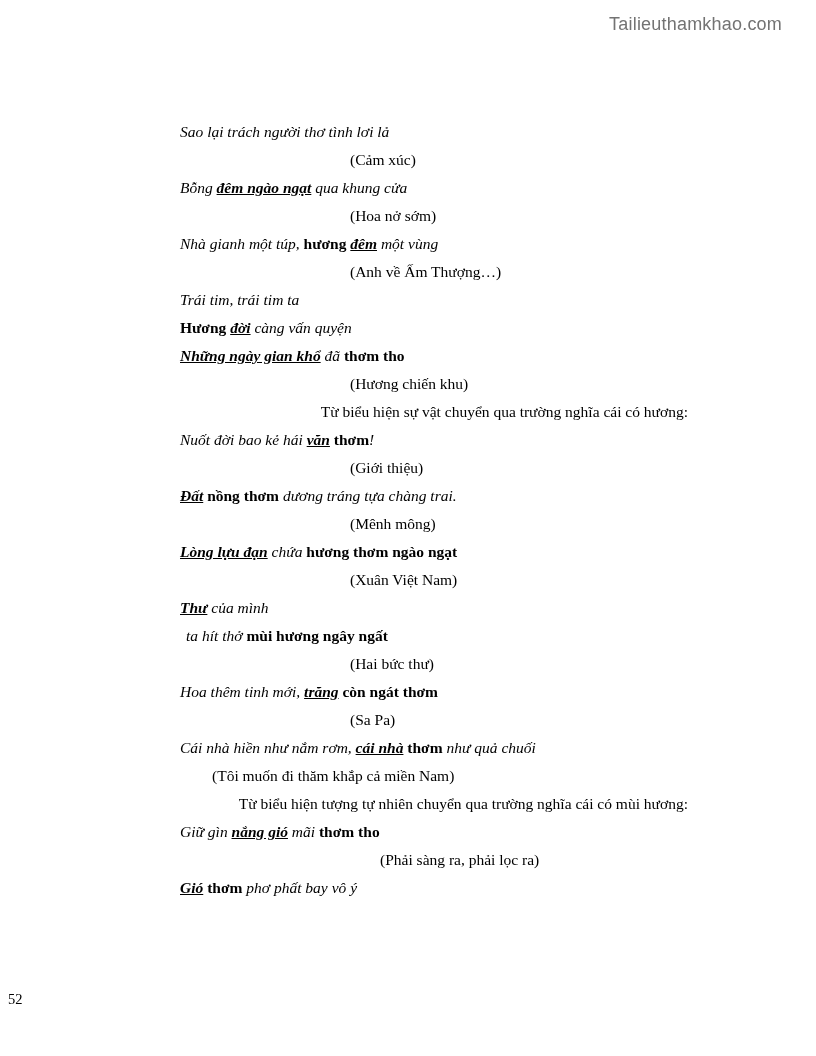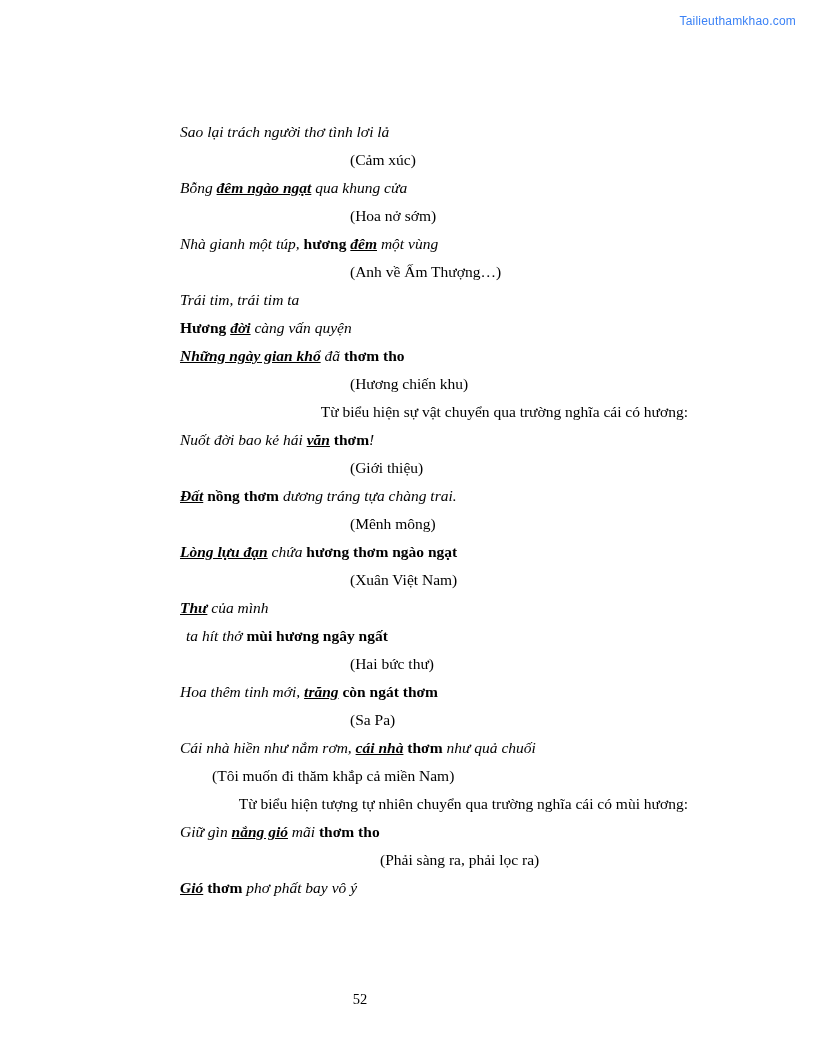--- a/index.html
+++ b/index.html
@@ -17,24 +17,24 @@
   }
   .page {
     position: relative;
     width: 816px;
     height: 1056px;
     box-sizing: border-box;
   }
   .watermark {
     position: absolute;
     top: 14px;
-    right: 20px;
+    right: 34px;
     font-family: "Liberation Sans", sans-serif;
-    font-size: 12px;
-    color: #3b82f6;
+    font-size: 18px;
+    color: #737373;
     letter-spacing: 0.2px;
     user-select: none;
   }
   .content {
     position: absolute;
     left: 128px;
     top: 118px;
     width: 560px;
   }
   .line {
@@ -51,23 +51,22 @@
   .ind-deep { margin-left: 58px; }
 
   .ital { font-style: italic; }
   .roman { font-style: normal; }
   .bi { font-weight: bold; }
   .biu { font-weight: bold; font-style: italic; text-decoration: underline; }
 
   .pagenum {
     position: absolute;
     bottom: 48px;
-    left: 0;
+    left: 8px;
     width: 720px;
-    text-align: center;
     font-size: 14.5px;
   }
 </style>
 </head>
 <body>
 
 <div class="page">
 
   <div class="watermark">Tailieuthamkhao.com</div>
 

